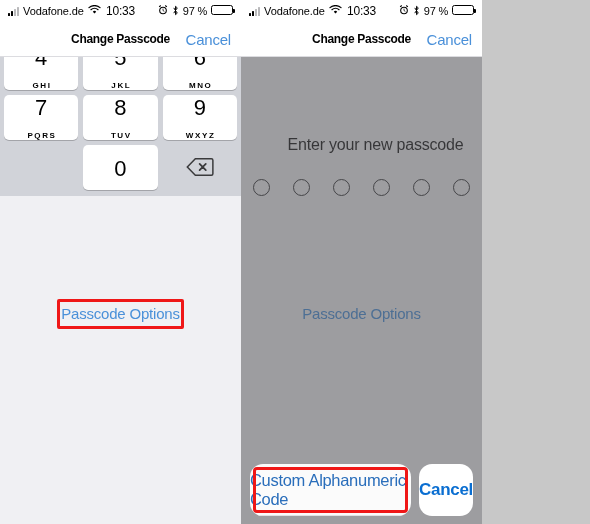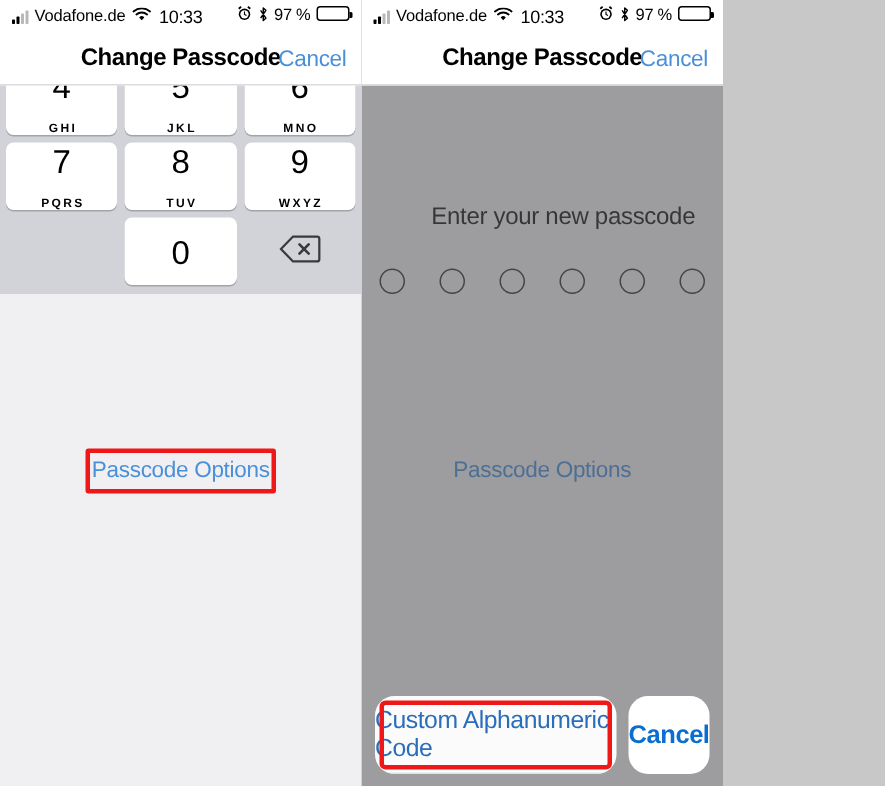--- a/index.html
+++ b/index.html
@@ -98,21 +98,21 @@
     position: relative;
     height: 35px;
     background: #ffffff;
     border-bottom: 1px solid #dcdce0;
     display: flex;
     align-items: center;
     justify-content: center;
     z-index: 6;
   }
   .nav-title {
-    font-size: 16px;
+    font-size: 12px;
     font-weight: bold;
     color: #000;
     letter-spacing: -0.3px;
   }
   .nav-cancel {
     position: absolute;
     right: 10px;
     font-size: 15px;
     color: #4a90d9;
     letter-spacing: -0.2px;

